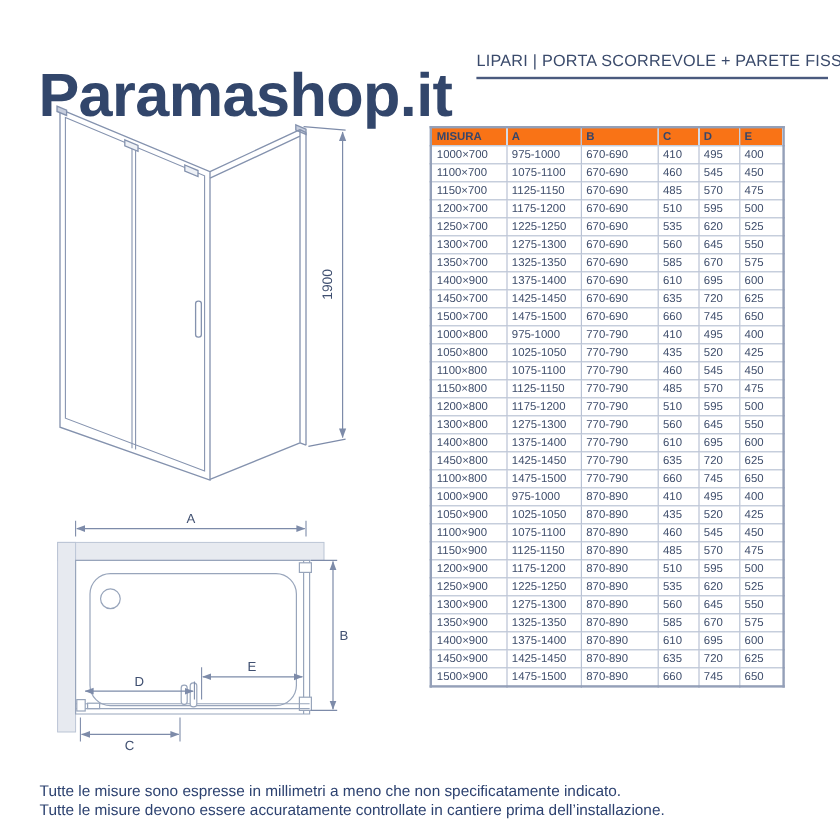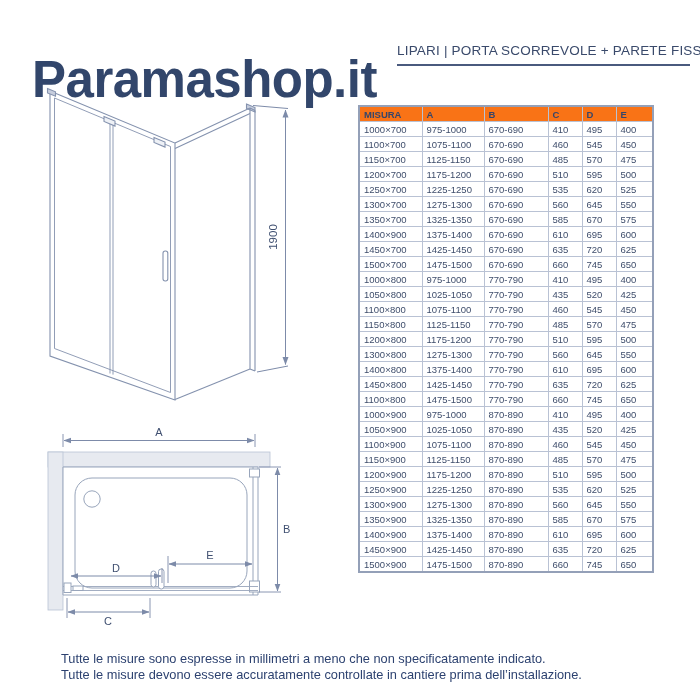--- a/index.html
+++ b/index.html
@@ -32,21 +32,21 @@
     border: 1px solid #b9c2d4;
     padding: 1.5px 4px; height: 11.6px; line-height: 11px;
     text-align: left; overflow: hidden; white-space: nowrap;
   }
   .size-table th {
     background: #f97316; font-weight: bold; color: #37466a;
   }
 
   .notes {
     position: absolute; left: 33px; top: 651px;
-    font-size: 12.8px; line-height: 16px; color: #2d4270; margin-left: 28px;
+    font-size: 12.8px; line-height: 16px; color: #2d4270;
   }
 
   svg text { font-family: "Liberation Sans", sans-serif; fill: #3f4f70; }
 </style>
 </head>
 <body>
 
 <div class="logo">Paramashop.it</div>
 <div class="product-title">LIPARI | PORTA SCORREVOLE + PARETE FISSA</div>
 

